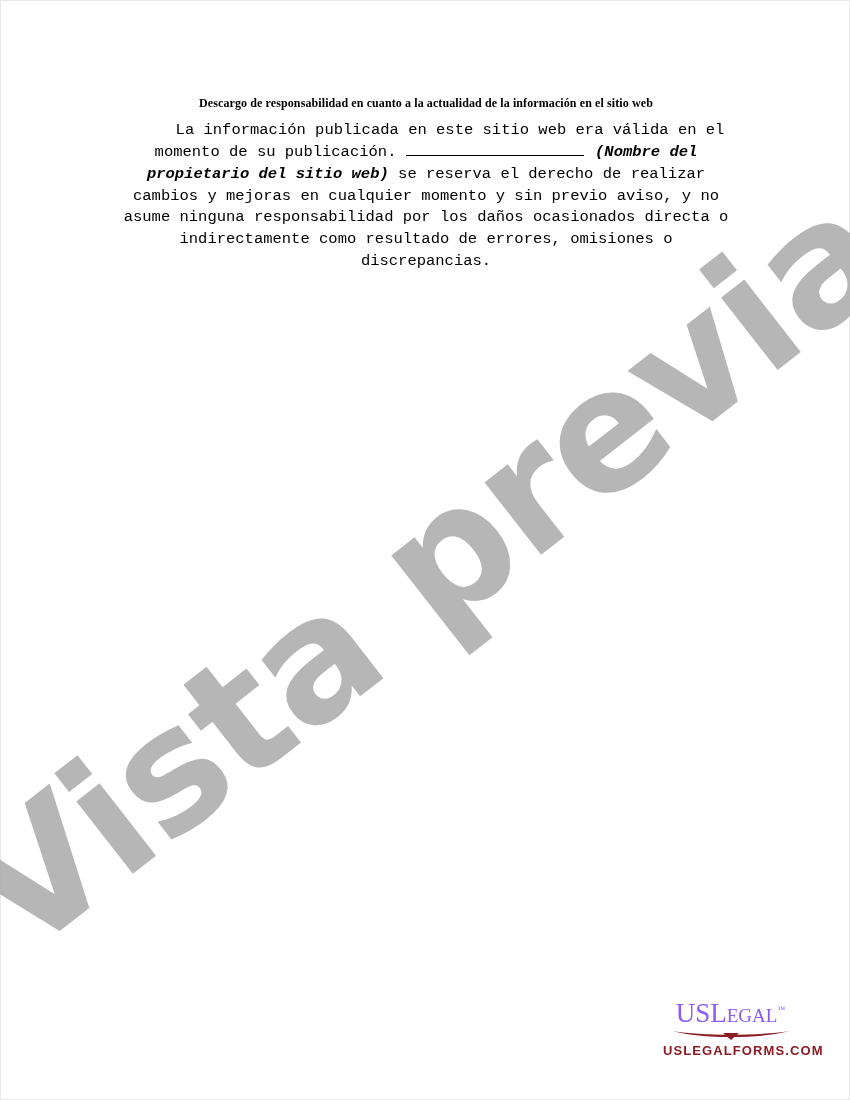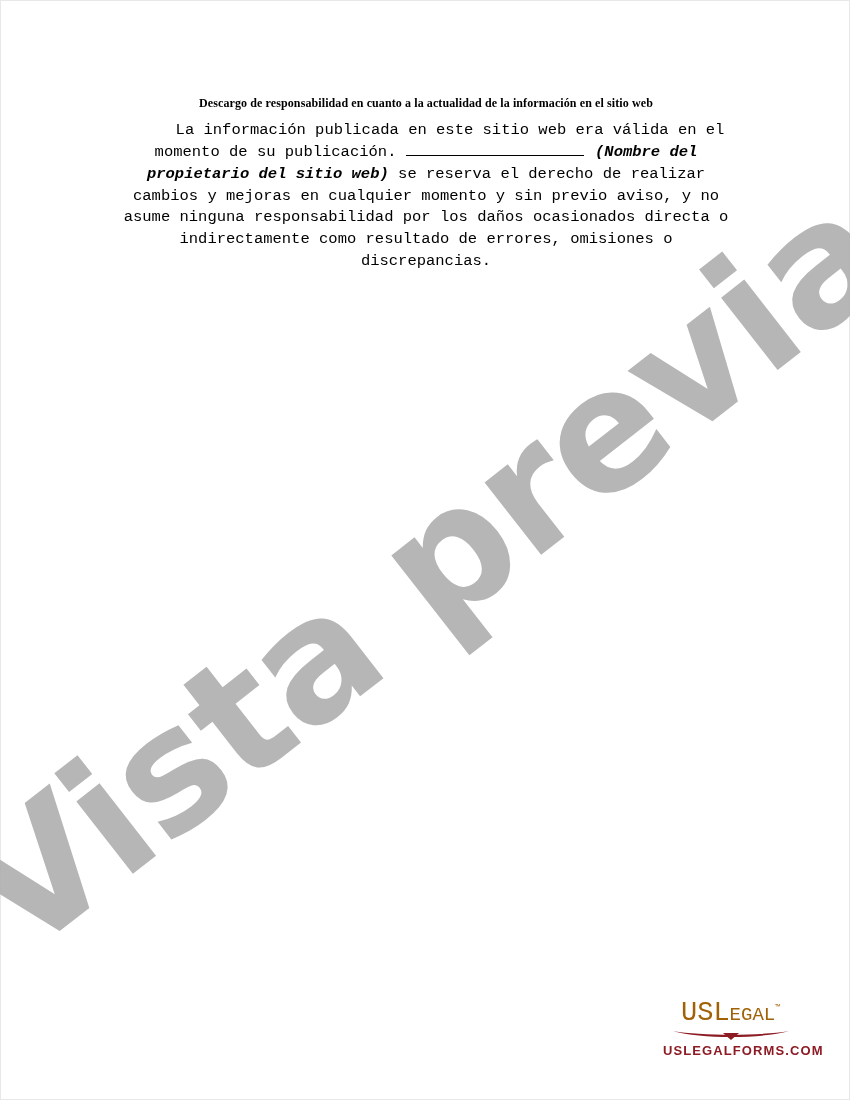--- a/index.html
+++ b/index.html
@@ -103,23 +103,23 @@
   
   .logo {
     position: absolute;
     right: 52px;
     bottom: 42px;
     width: 135px;
     text-align: center;
     z-index: 6;
   }
   .logo-main {
-    font-family: Liberation Mono, monospace;
+    font-family: Liberation Serif, serif;
     font-size: 27px;
-    color: #a16207;
+    color: #8b5cf6;
     line-height: 1;
     white-space: nowrap;
     letter-spacing: 0px;
   }
   .logo-main .small-caps {
     font-size: 19px;
   }
   .logo-tm {
     font-size: 8px;
     vertical-align: super;

